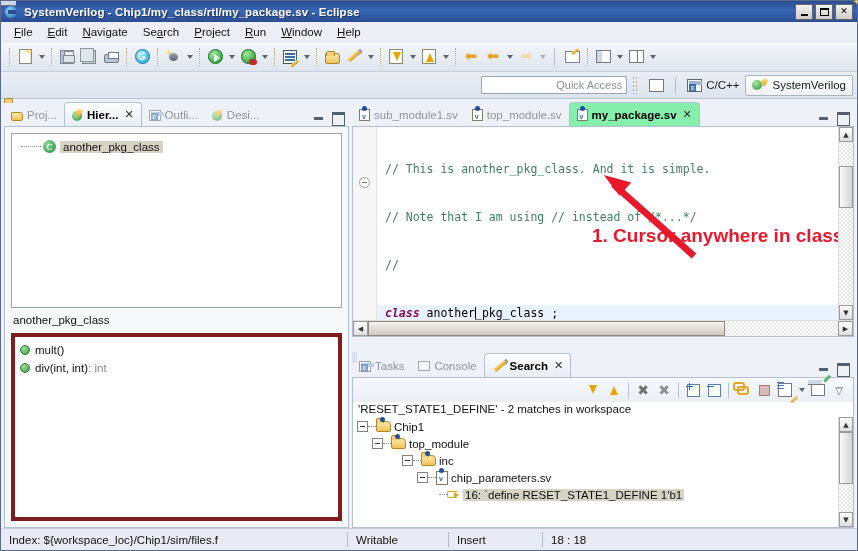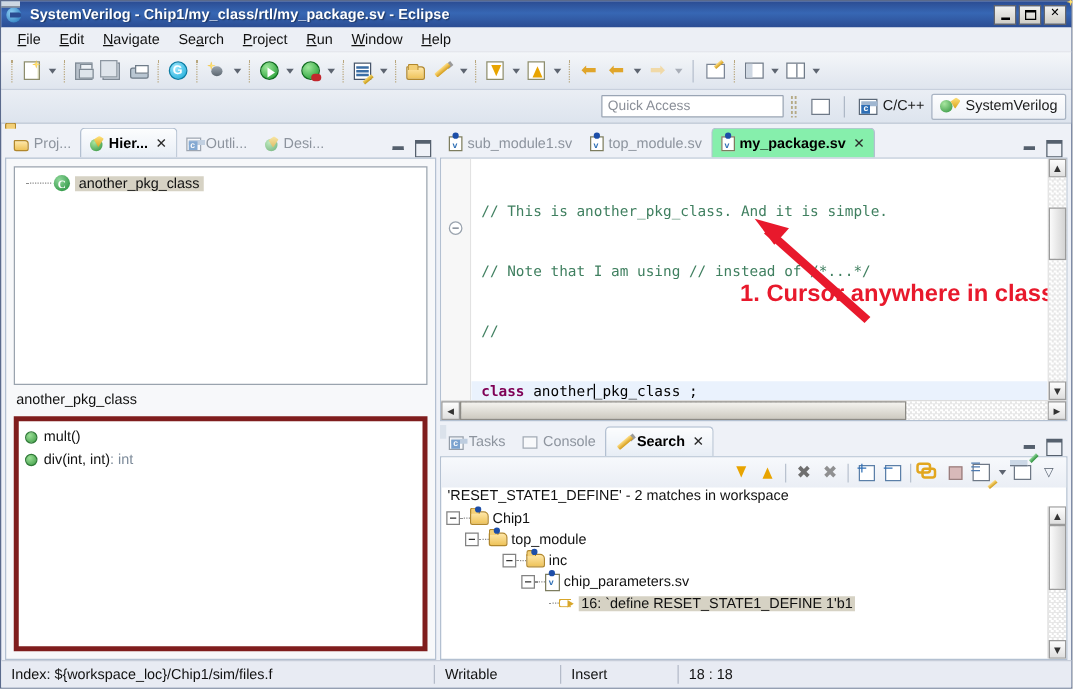--- a/index.html
+++ b/index.html
@@ -166,20 +166,21 @@
     height: 27px; display:flex; align-items:center; justify-content:flex-end;
     background: linear-gradient(to bottom,#eaeef4,#dde4ee);
     padding-right:4px; flex:0 0 auto;
     border-bottom:1px solid #b9c3d2;
   }
   .qa-input {
     width: 146px; height:18px;
     border:1px solid #9aa5b4; background:#fff;
     font-size:11px; color:#8a8f98; padding:1px 4px; line-height:15px;
     border-radius:1px;
+    text-align:right;
   }
   .qa-dots { width:6px; height:18px; margin:0 5px;
     background-image: radial-gradient(#b5aa86 1px, transparent 1px);
     background-size: 3px 4px; }
   .persp-btn {
     height:21px; display:flex; align-items:center; gap:4px;
     padding:0 6px; font-size:11.5px; color:#1b1b1b;
   }
   .persp-btn.active {
     background: linear-gradient(to bottom,#fdfdfe,#eef1f6);
@@ -252,40 +253,40 @@
         background:radial-gradient(circle at 35% 30%,#9adf96,#3d9b45);
         border:1px solid #2f7a37; margin-right:5px; flex:0 0 auto;}
   .ret-type { color:#7c8a99; }
   .annot-red {
     color:#e8192c; font-weight:bold; font-size:19px;
     font-family:"Liberation Sans", sans-serif;
     text-align:center;
   }
 
   
-  .right-col { flex:1 1 auto; display:flex; flex-direction:column; min-width:0; gap:3px; }
+  .right-col { flex:1 1 auto; display:flex; flex-direction:column; min-width:0; gap:15px; }
 
   
   .editor-part { flex:0 0 236px; }
   .editor-body { background:#fff; display:flex; flex-direction:column; }
   .editor-inner { flex:1 1 auto; display:flex; min-height:0; }
   .ruler { width:24px; background:#f7f7f7; border-right:1px solid #e2e2e2; position:relative; flex:0 0 auto;}
   .fold-marker { position:absolute; left:6px; width:11px; height:11px;
         border:1px solid #9aa3ae; border-radius:50%; background:#fff; }
   .fold-marker:after{content:"";position:absolute;left:2px;top:4px;width:5px;height:1px;background:#6c7683;}
   .code {
     flex:1 1 auto; position:relative; overflow:hidden;
     font-family:"DejaVu Sans Mono","Liberation Mono",monospace;
     font-size:11.5px; line-height:16px; padding:2px 0 0 0; white-space:pre;
     background:#fff;
   }
   .code-line { padding-left:8px; height:16px; }
   .code-line.current { background:#eaf2fd; }
   .cm { color:#3f7f5f; }
-  .kw { color:#7f0055; font-weight:bold; }
+  .kw { color:#7f0055; font-weight:bold;font-style:italic; }
   .pl { color:#000; }
   .caret { display:inline-block; width:1px; height:12px; background:#000;
         vertical-align:-2px; margin:0 -0.5px; }
   .vscroll {
     width:15px; background:#f0f0f0; border-left:1px solid #dcdcdc;
     display:flex; flex-direction:column; flex:0 0 auto;
   }
   .sc-btn { height:15px; background:linear-gradient(#fdfdfd,#dfdfdf);
         border:1px solid #9b9b9b; display:flex; align-items:center; justify-content:center;
         font-size:7px; color:#333; font-family:"DejaVu Sans",sans-serif;}

